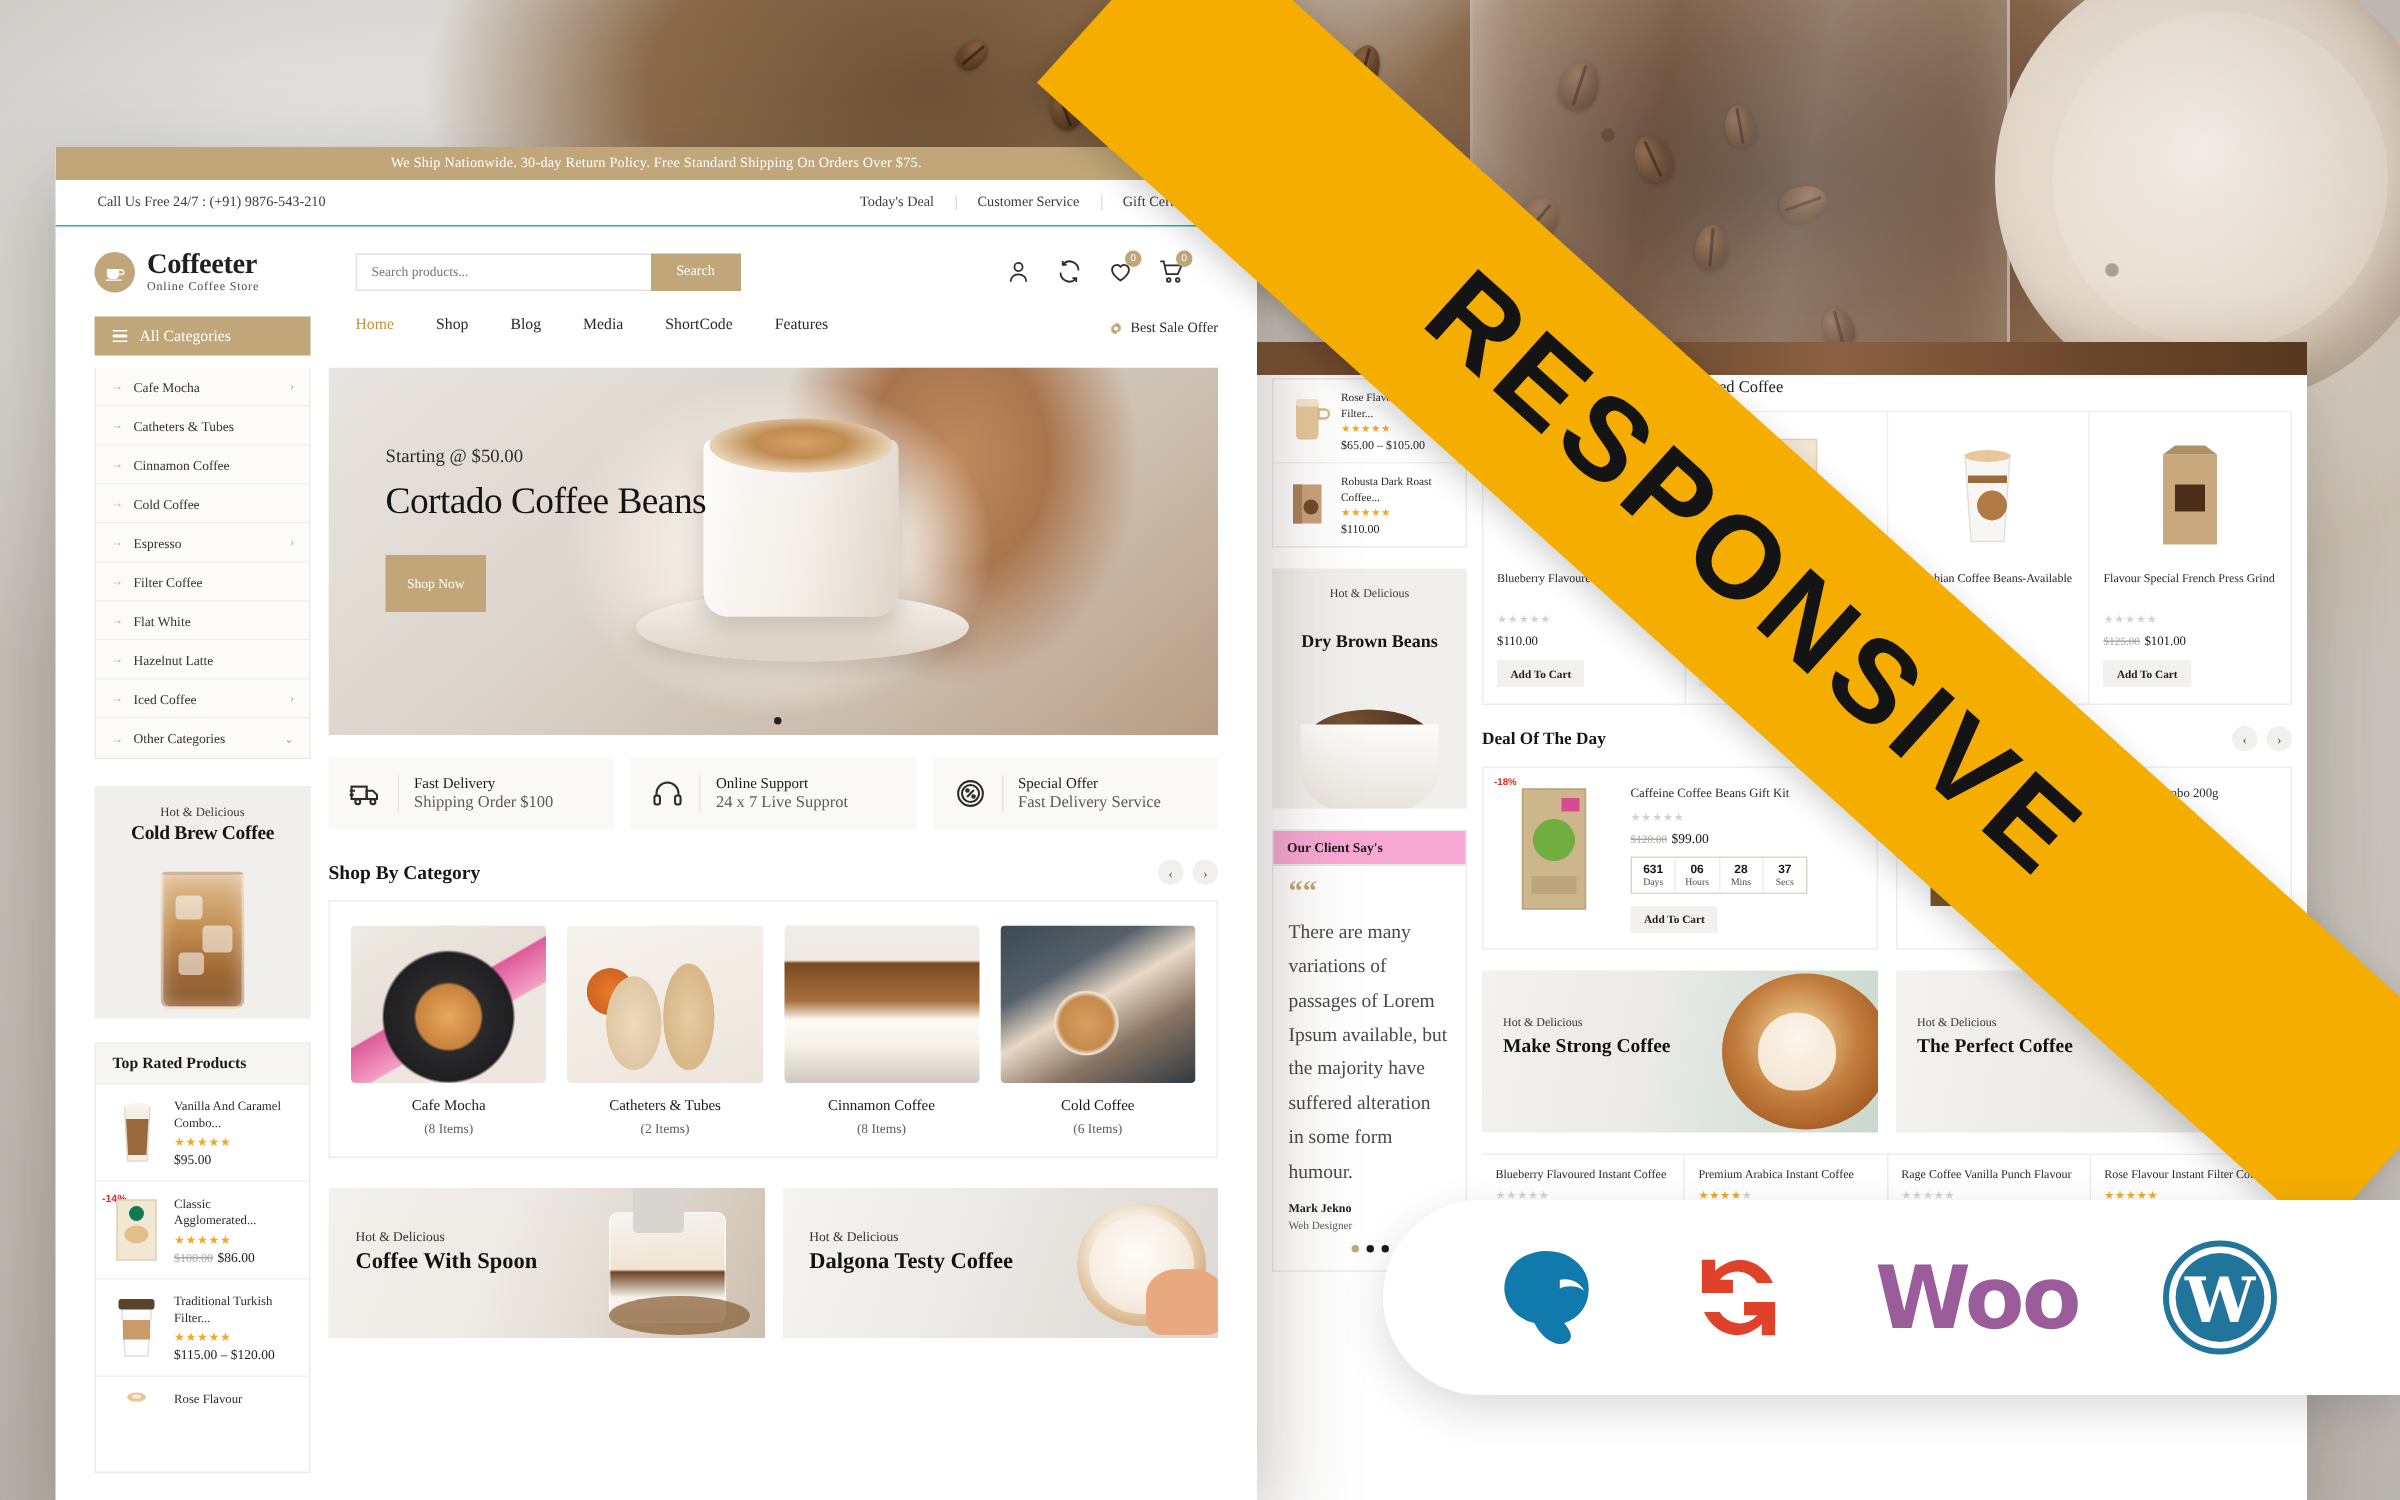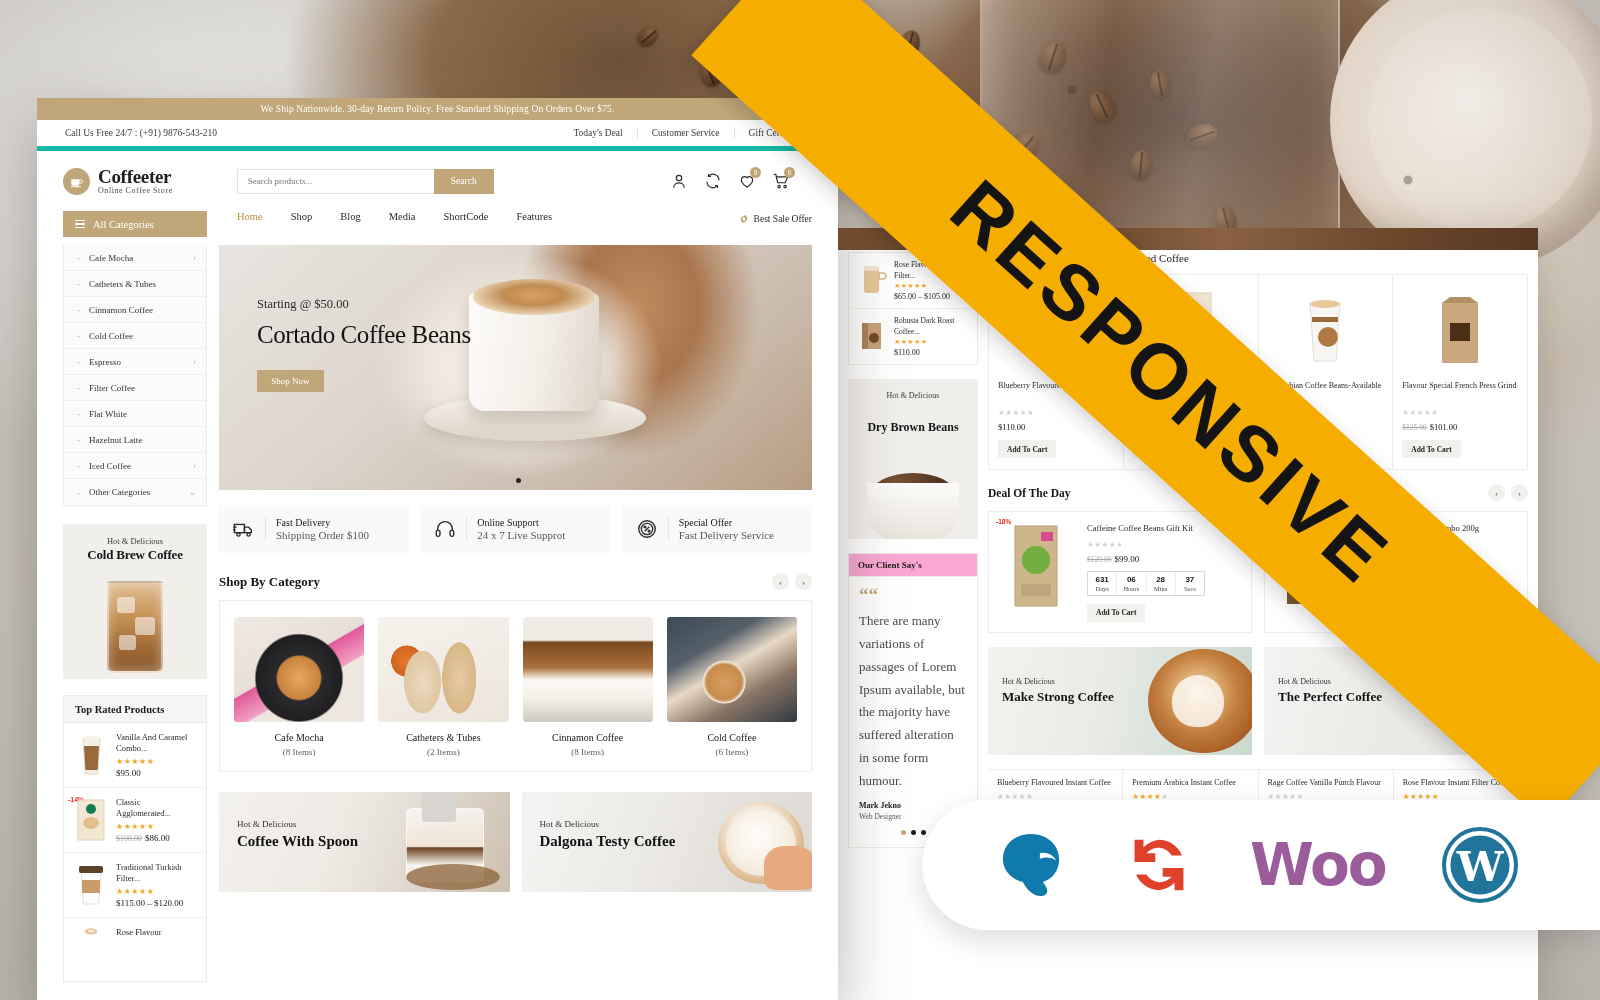--- a/index.html
+++ b/index.html
@@ -68,21 +68,21 @@
     box-shadow:0 22px 60px rgba(60,45,30,.34);
   }
 
   
   .topstrip {
     height:22px; background:#c0a678; color:#fff;
     display:flex; align-items:center; justify-content:center;
     font-size:9.5px; letter-spacing:.15px;
   }
   .utilbar {
-    height:31px; border-bottom:5px solid #14b8a6; display:flex; align-items:center;
+    height:31px; border-bottom:1px solid #14b8a6; display:flex; align-items:center;
     padding:0 28px; font-size:9.5px; color:#3b3b3b;text-align:center;
   }
   .utilbar .links { margin-left:auto; display:flex; align-items:center; gap:0; }
   .utilbar .links a { padding:0 14px; color:#3b3b3b; text-decoration:none; border-right:1px solid #e2e0dc; }
   .utilbar .links a:last-child { border-right:none; padding-right:0; }
 
   .headrow { height:60px; display:flex; align-items:center; padding:0 26px; }
   .brand { display:flex; align-items:center; gap:8px; }
   .brand-mark {
     width:27px; height:27px; border-radius:50%; background:#c0a678;
@@ -189,21 +189,21 @@
   }
   .saucer {
     position:absolute; left:205px; top:150px; width:222px; height:46px; border-radius:50%;
     background:linear-gradient(180deg,#f6f2ec,#ddd3c6);
     box-shadow:0 6px 14px rgba(90,70,50,.22);
   }
   .hero-txt { position:absolute; left:38px; top:52px; }
   .hero-sub { font-size:12.5px; color:#2b2b2b; }
   .hero-h1 { font-size:25px; line-height:1.18; color:#141414; margin-top:8px; letter-spacing:-.4px; }
   .shopnow {
-    margin-top:20px; width:67px; height:22px; background:#c0a678; color:#fff;
+    margin-top:20px; width:67px; height:38px; background:#c0a678; color:#fff;
     font-size:9px; display:flex; align-items:center; justify-content:center; border:none; font-family:inherit; cursor:pointer;
   }
   .hero-dot { position:absolute; left:50%; bottom:7px; width:5px; height:5px; border-radius:50%; background:#222; }
 
   .feats { display:flex; gap:11px; margin-top:15px; }
   .feat {
     flex:1; background:#faf9f7; height:48px; display:flex; align-items:center; gap:10px; padding:0 14px;
   }
   .feat .fi { width:22px; height:22px; color:#2b2b2b; }
   .feat .ft { font-size:10px; color:#1a1a1a; }

